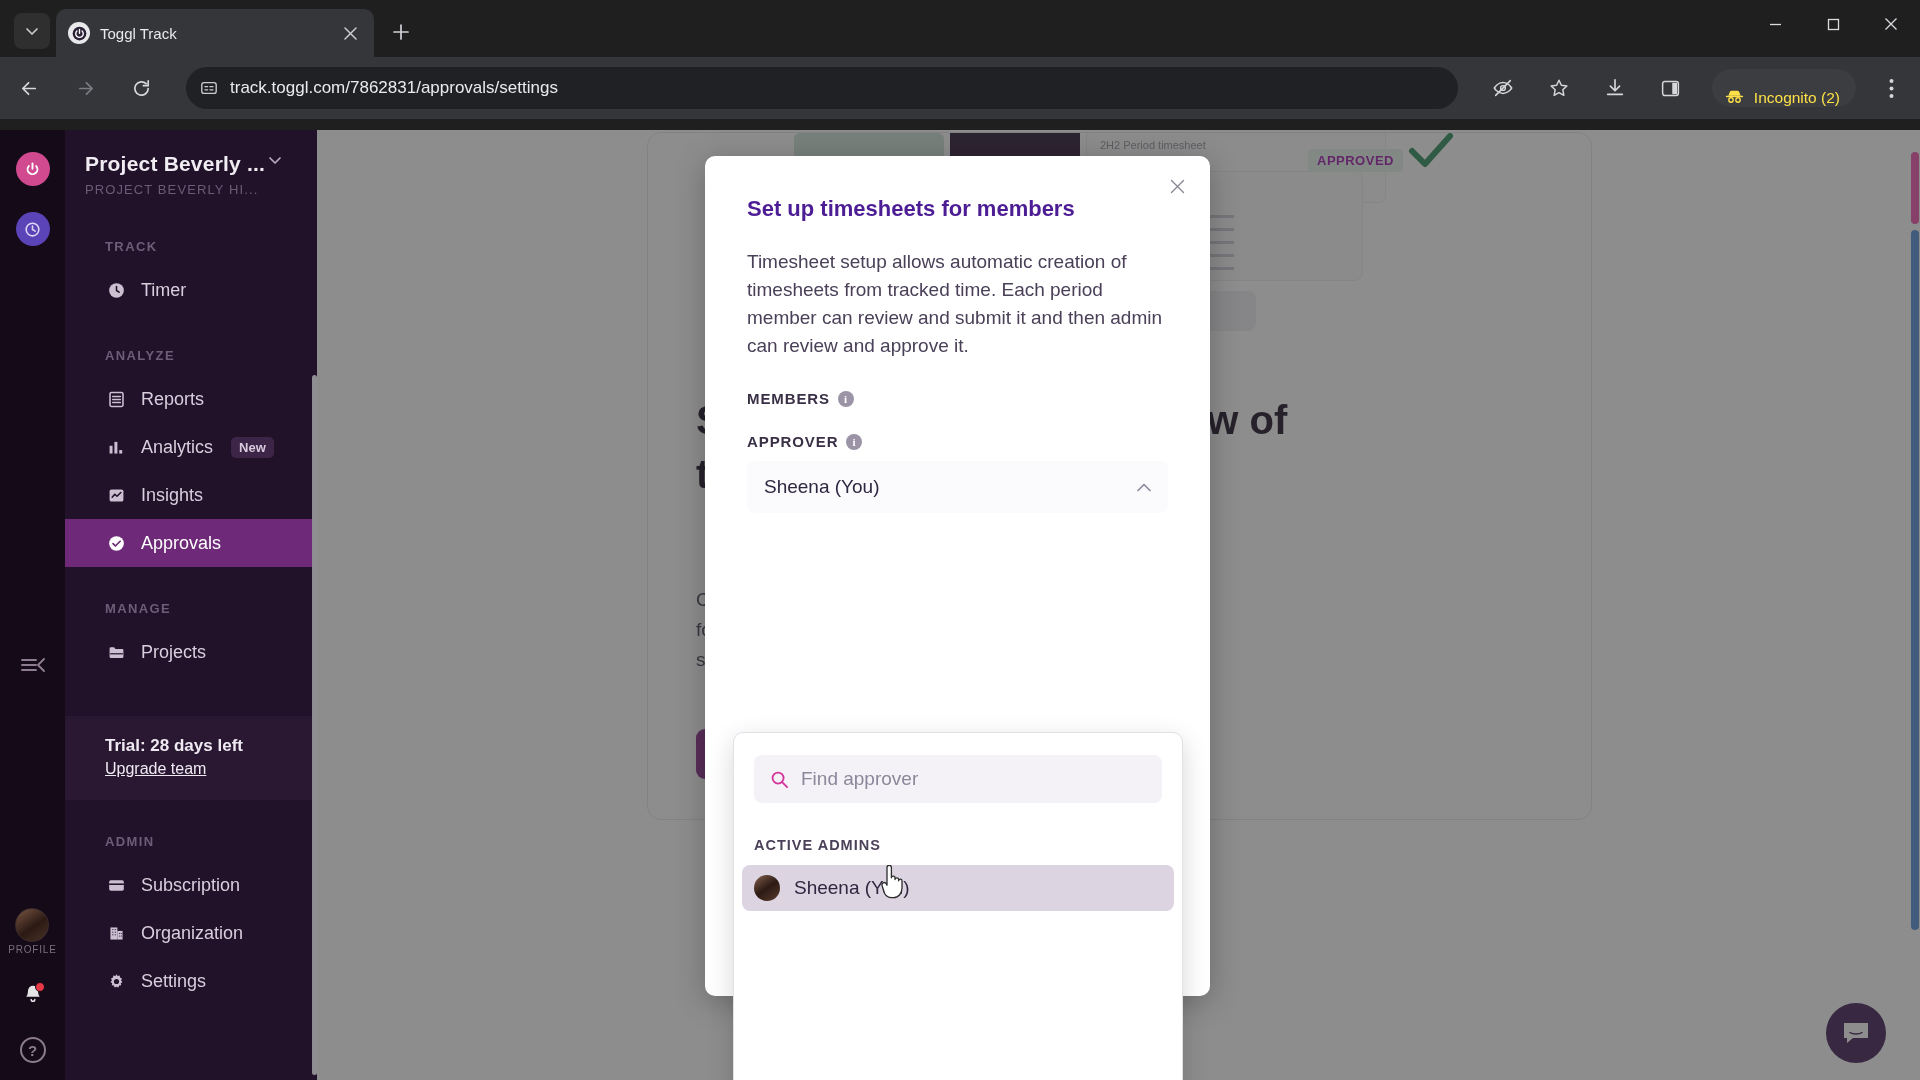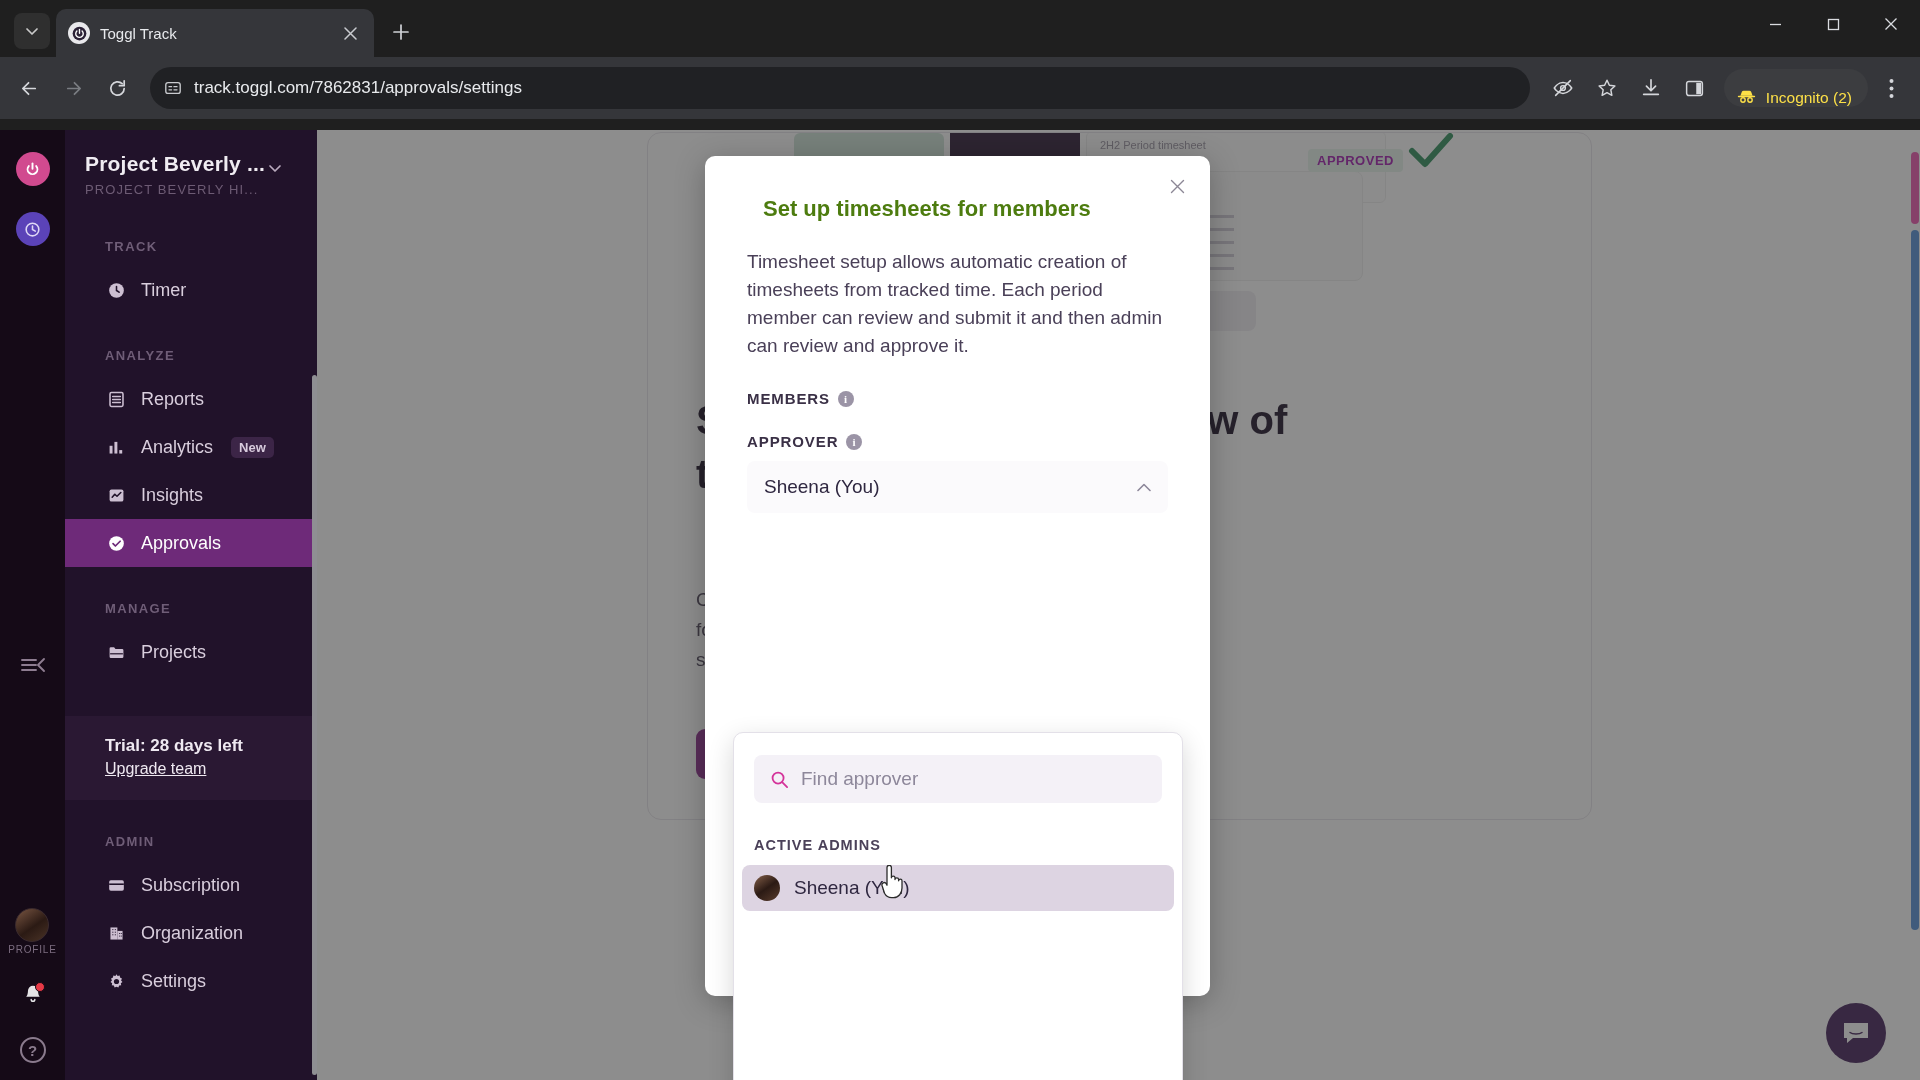--- a/index.html
+++ b/index.html
@@ -43,21 +43,21 @@
     width: 34px; height: 34px; margin: 0 0 8px 10px; color: #d0d2d6;
     display: flex; align-items: center; justify-content: center; font-size: 24px;
     border-radius: 50%; flex:none;
   }
   .win-ctrls { position:absolute; right: 0; top: 0; display: flex; height: 48px; }
   .win-btn { width: 58px; height: 48px; display:flex; align-items:center; justify-content:center;
              color: #dadce0; font-size: 15px; }
 
   .toolbar {
     height: 62px; background: #35363a; display: flex; align-items: center;
-    padding: 0 8px; gap: 2px;
+    padding: 0 8px; gap: 14px;
   }
   .tbtn {
     width: 42px; height: 42px; border-radius: 50%; display: flex;
     align-items: center; justify-content: center; color: #d5d7db; flex: none;
   }
   .tbtn.dim { color: #7a7d82; }
   .omnibox {
     flex: 1; height: 42px; background: #202124; border-radius: 22px;
     display: flex; align-items: center; padding: 0 14px; gap: 12px;
     margin: 0 10px; min-width: 0;
@@ -89,21 +89,21 @@
   .rail-bell .dot { position:absolute; right:-1px; top:-1px; width:10px;height:10px;
     border-radius:50%; background:#e63946; border:1.5px solid #150a17;}
   .rail-help { width:26px;height:26px;border-radius:50%; border:2px solid #8a7b8d; color:#8a7b8d;
     display:flex;align-items:center;justify-content:center;font-size:15px;font-weight:bold;}
 
   .sidebar {
     position:absolute; left: 65px; top:0; width: 252px; height: 961px;
     background: #21122a; color:#cfc3d4; overflow:hidden;
   }
   .ws-header { padding: 22px 20px 8px 20px; }
-  .ws-title { display:flex; align-items:flex-end; gap:2px; }
+  .ws-title { display:flex; align-items:flex-start; gap:2px; }
   .ws-name { font-size: 21px; font-weight: bold; color: #f0ecf2; letter-spacing:.2px;}
   .ws-sub { font-size: 13px; letter-spacing: 1.1px; color: #6d5b74; margin-top: 6px; }
   .nav-section { font-size: 13px; letter-spacing: 1.4px; color: #6f5d77;
     padding: 0 20px; margin: 34px 0 12px 20px; font-weight: 600;}
   .nav-item {
     display:flex; align-items:center; gap: 14px; height: 48px; padding-left: 40px;
     font-size: 18px; color: #d9cedd;
   }
   .nav-item .ic { width: 22px; height: 22px; display:flex;align-items:center;justify-content:center; color:#cdbfd2;}
   .nav-item.active { background: #6e2a79; color: #fff; }
@@ -170,21 +170,21 @@
 
   
   .modal {
     position: absolute; left: 705px; top: 26px; width: 505px; height: 840px;
     background: #fff; border-radius: 10px; box-shadow: 0 6px 30px rgba(0,0,0,.25);
   }
   .modal-close {
     position:absolute; right: 20px; top: 17px; width: 26px; height: 26px;
     display:flex;align-items:center;justify-content:center; color:#8c8795; font-size: 19px;
   }
-  .modal-title { padding: 40px 42px 0 42px; font-size: 22px; font-weight: bold; color: #4d7c0f; margin-left: 16px; }
+  .modal-title { padding: 40px 42px 0 42px; font-size: 22px; font-weight: bold; color: #4c1d95; }
   .modal-desc { padding: 26px 42px 0 42px; font-size: 19px; line-height: 28px; color: #4a4058; }
   .field-label {
     display:flex; align-items:center; gap: 8px; padding: 0 42px;
     font-size: 15px; letter-spacing: .9px; font-weight: bold; color: #3a3046;
   }
   .info-i {
     width: 16px; height: 16px; border-radius:50%; background:#9b94a6; color:#fff;
     font-size: 11px; font-weight: bold; display:flex; align-items:center; justify-content:center;
     font-family: "Liberation Serif", serif;
   }

